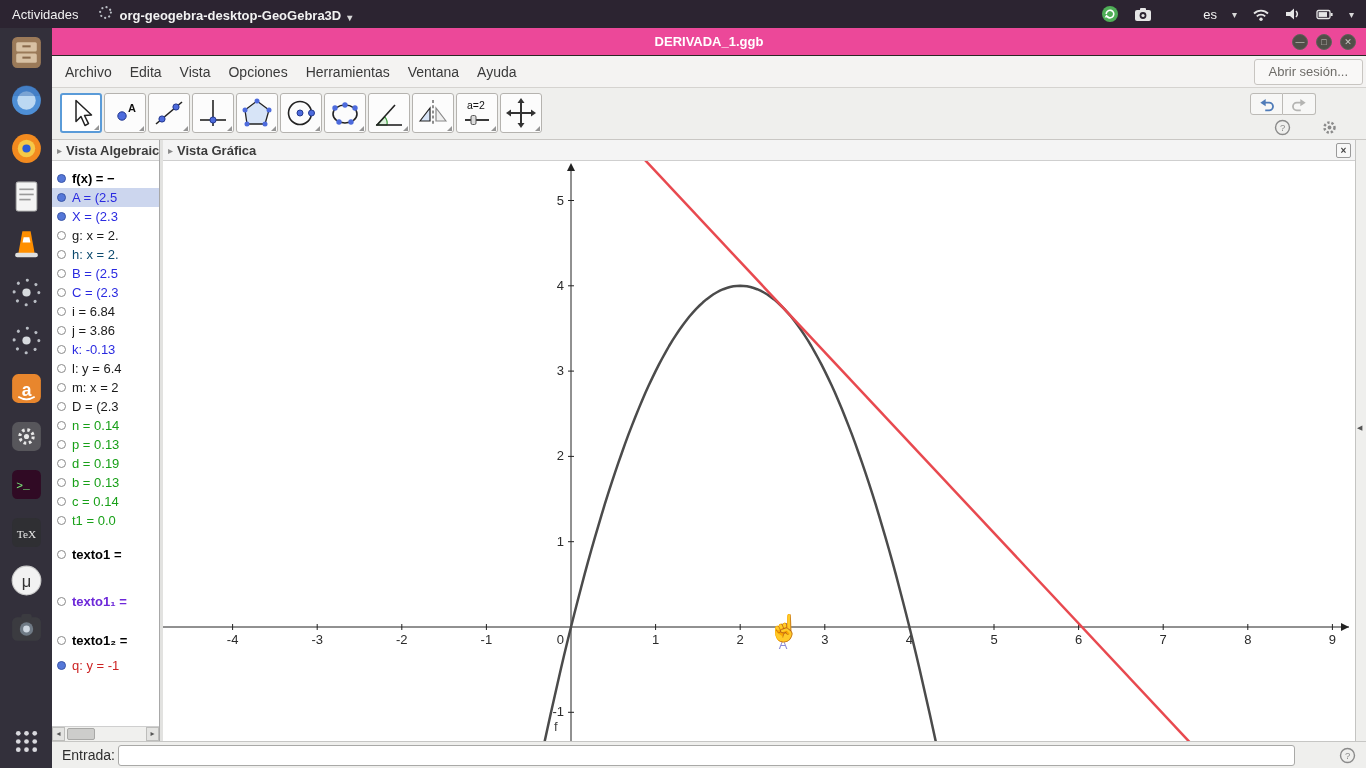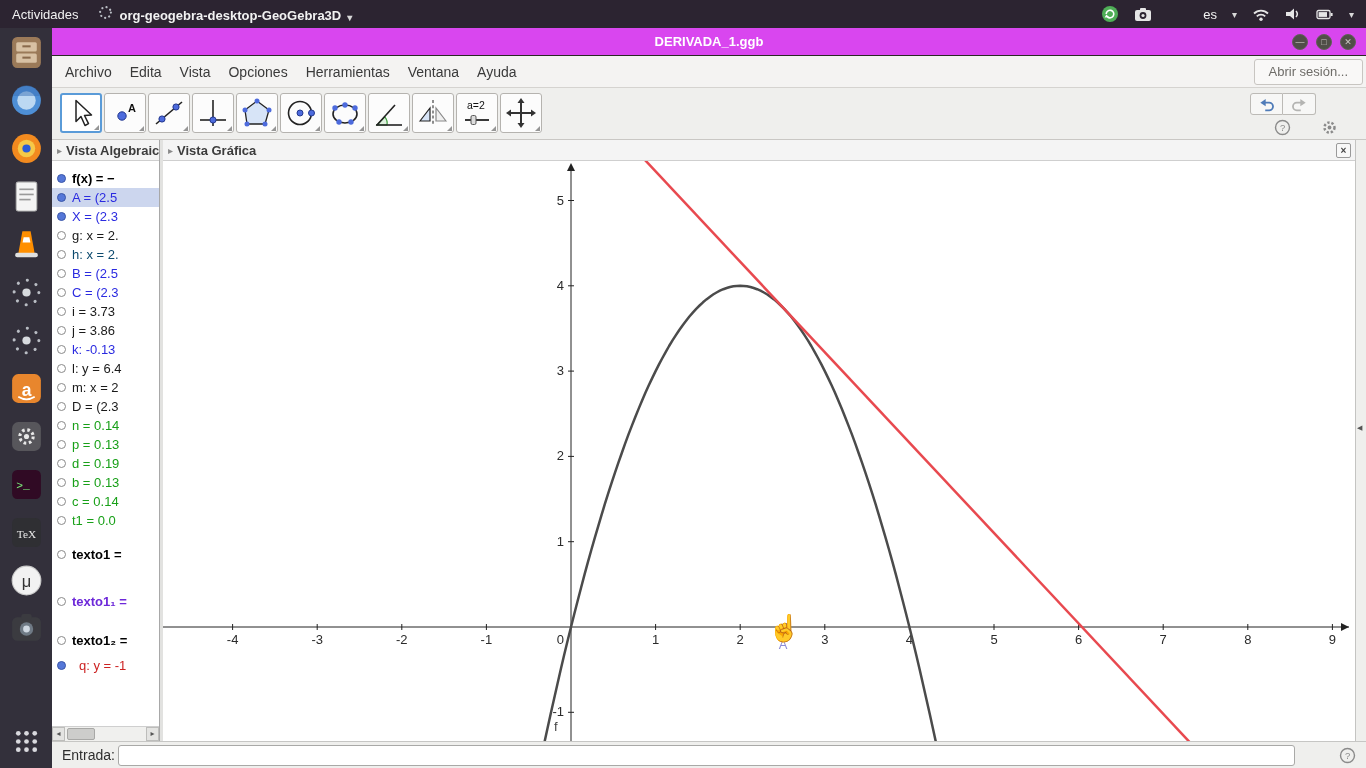--- a/index.html
+++ b/index.html
@@ -18,21 +18,21 @@
   .kbd-layout { display:flex; align-items:center; gap:15px;margin-left:36px; }
 
   
   .launcher { position:absolute; top:28px; left:0; width:52px; height:740px; background:#33303b; display:flex; flex-direction:column; align-items:center; padding-top:6px; gap:11px; }
   .launch-icon { width:37px; height:37px; flex:0 0 auto; }
   .launch-icon svg { width:37px; height:37px; display:block; }
   .show-apps { margin-top:auto; margin-bottom:8px; }
 
   
   .window { position:absolute; top:28px; left:52px; width:1314px; height:740px; background:#ededeb; }
-  .titlebar { position:relative; height:28px; background:#d946ef; border-bottom:1px solid #2a2925; }
+  .titlebar { position:relative; height:28px; background:#ec4899; border-bottom:1px solid #2a2925; }
   .titlebar .title { position:absolute; left:0; right:0; top:0; line-height:28px; text-align:center; color:#fff; font-weight:bold; font-size:13px; }
   .win-buttons { position:absolute; right:10px; top:6px; display:flex; gap:8px; z-index:2; }
   .win-btn { width:16px; height:16px; border-radius:50%; background:#504e48; border:1px solid #62605a; color:#c9c7c2; font-size:9px; line-height:14px; text-align:center; }
 
   
   .menubar { position:relative; height:32px; background:#f4f3f2; border-bottom:1px solid #d5d3d0; display:flex; align-items:center; padding-left:4px; }
   .menu-item { padding:0 9px; font-size:14px; color:#3a3a3a; line-height:32px; }
   .signin-btn { position:absolute; right:3px; top:3px; height:26px; padding:0 14px; background:#f9f8f7; border:1px solid #c8c5c1; border-radius:3px; font-size:13px; color:#6e6c68; line-height:24px; }
 
   
@@ -411,21 +411,21 @@
             <div class="alg-row">
               <span class="marble hollow"></span>
               <span class="alg-label" style="color: rgb(42, 42, 224);">B = (2.5</span>
             </div>
             <div class="alg-row">
               <span class="marble hollow"></span>
               <span class="alg-label" style="color: rgb(42, 42, 224);">C = (2.3</span>
             </div>
             <div class="alg-row">
               <span class="marble hollow"></span>
-              <span class="alg-label" style="color: rgb(26, 26, 26);">i = 3.73</span>
+              <span class="alg-label" style="color: rgb(26, 26, 26);">i = 6.84</span>
             </div>
             <div class="alg-row">
               <span class="marble hollow"></span>
               <span class="alg-label" style="color: rgb(26, 26, 26);">j = 3.86</span>
             </div>
             <div class="alg-row">
               <span class="marble hollow"></span>
               <span class="alg-label" style="color: rgb(42, 42, 224);">k: -0.13</span>
             </div>
             <div class="alg-row">
@@ -469,21 +469,21 @@
               <span class="alg-label" style="color: rgb(0, 0, 0); font-weight: bold;">texto1 =</span>
             </div>
             <div class="alg-row" style="margin-top: 28px;">
               <span class="marble hollow"></span>
               <span class="alg-label" style="color: #6d28d9; font-weight: bold;">texto1₁ =</span>
             </div>
             <div class="alg-row" style="margin-top: 20px; text-align: center;">
               <span class="marble hollow"></span>
               <span class="alg-label" style="color: rgb(0, 0, 0); font-weight: bold;">texto1₂ =</span>
             </div>
-            <div class="alg-row" style="margin-top: 6px; gap: 7px;">
+            <div class="alg-row" style="margin-top: 6px;">
               <span class="marble filled"></span>
               <span class="alg-label" style="color: rgb(204, 34, 34);">q: y = -1</span>
             </div>
           </div>
         <div class="hscroll">
           <div class="hs-btn" style="left:0">◂</div>
           <div class="hs-thumb"></div>
           <div class="hs-btn" style="right:0">▸</div>
         </div>
       </div>

